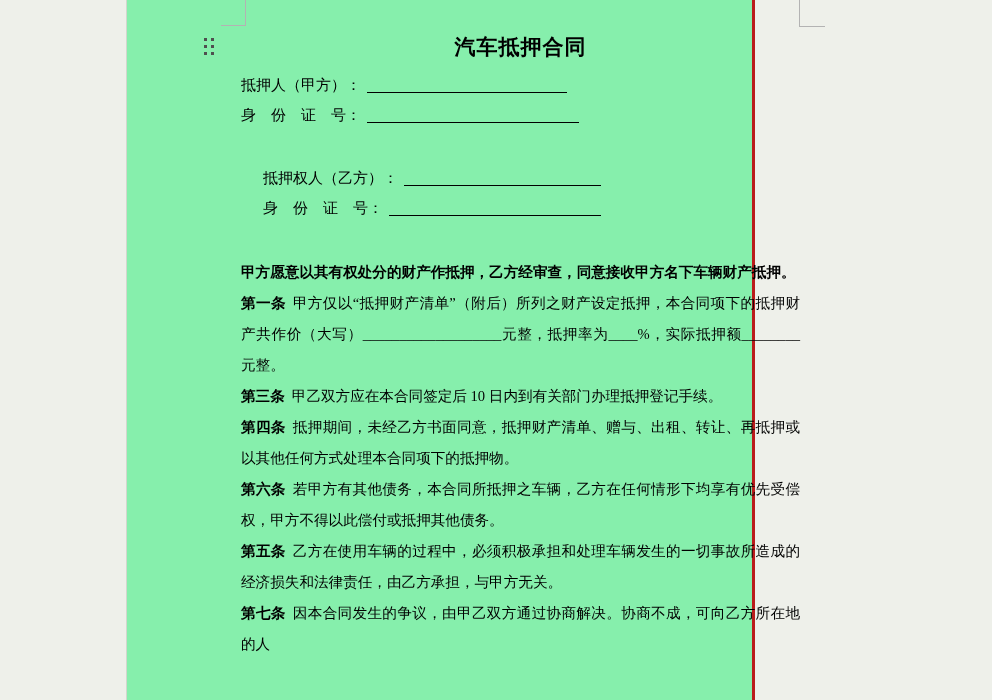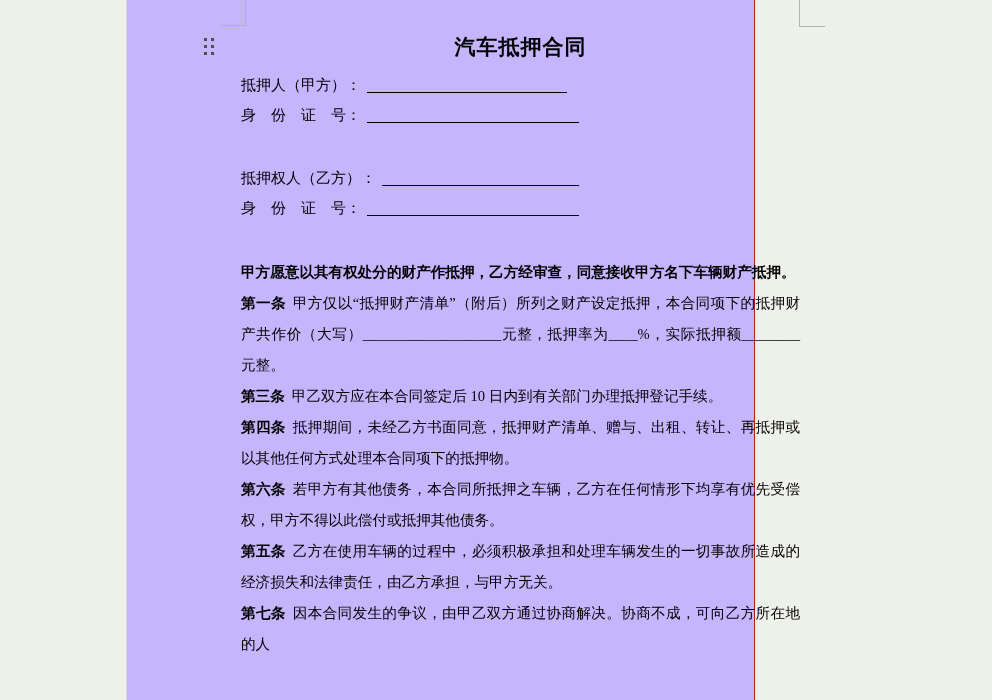--- a/index.html
+++ b/index.html
@@ -15,23 +15,23 @@
     font-family: "Liberation Serif", "DejaVu Serif", serif;
     color: #000;
   }
   .page {
     position: absolute;
     left: 126px;
     top: 0;
     width: 629px;
     height: 700px;
     box-sizing: border-box;
-    background: #c4b5fd;
+    background: #86efac;
     border-left: 1px solid #d3d6ce;
-    border-right: 1px solid #b91c1c;
+    border-right: 3px solid #b91c1c;
   }
   
   .mark { position: absolute; background: #b3b3b3; }
   .mark-left-v  { left: 118px; top: 0;   width: 1px;  height: 26px; }
   .mark-left-h  { left: 94px;  top: 25px; width: 25px; height: 1px; }
   .mark-right-v { left: 672px; top: 0;   width: 1px;  height: 27px; }
   .mark-right-h { left: 672px; top: 26px; width: 26px; height: 1px; }
   
   .drag-handle {
     position: absolute;
@@ -52,21 +52,21 @@
   }
   .doc-title {
     margin: 32px 0 0 0;
     font-size: 21px;
     font-weight: bold;
     line-height: 30px;
     text-align: center;
     letter-spacing: 1px;
   }
   .fields { margin-top: 8px; }
-  .group-gap { margin-top: 33px; }
+  .group-gap { margin-top: 33px; margin-left: 22px; }
   .field-row {
     font-size: 15px;
     line-height: 30px;
     white-space: nowrap;
   }
   .blank-line {
     display: inline-block;
     border-bottom: 1px solid #000;
     position: relative;
     top: 3px;

